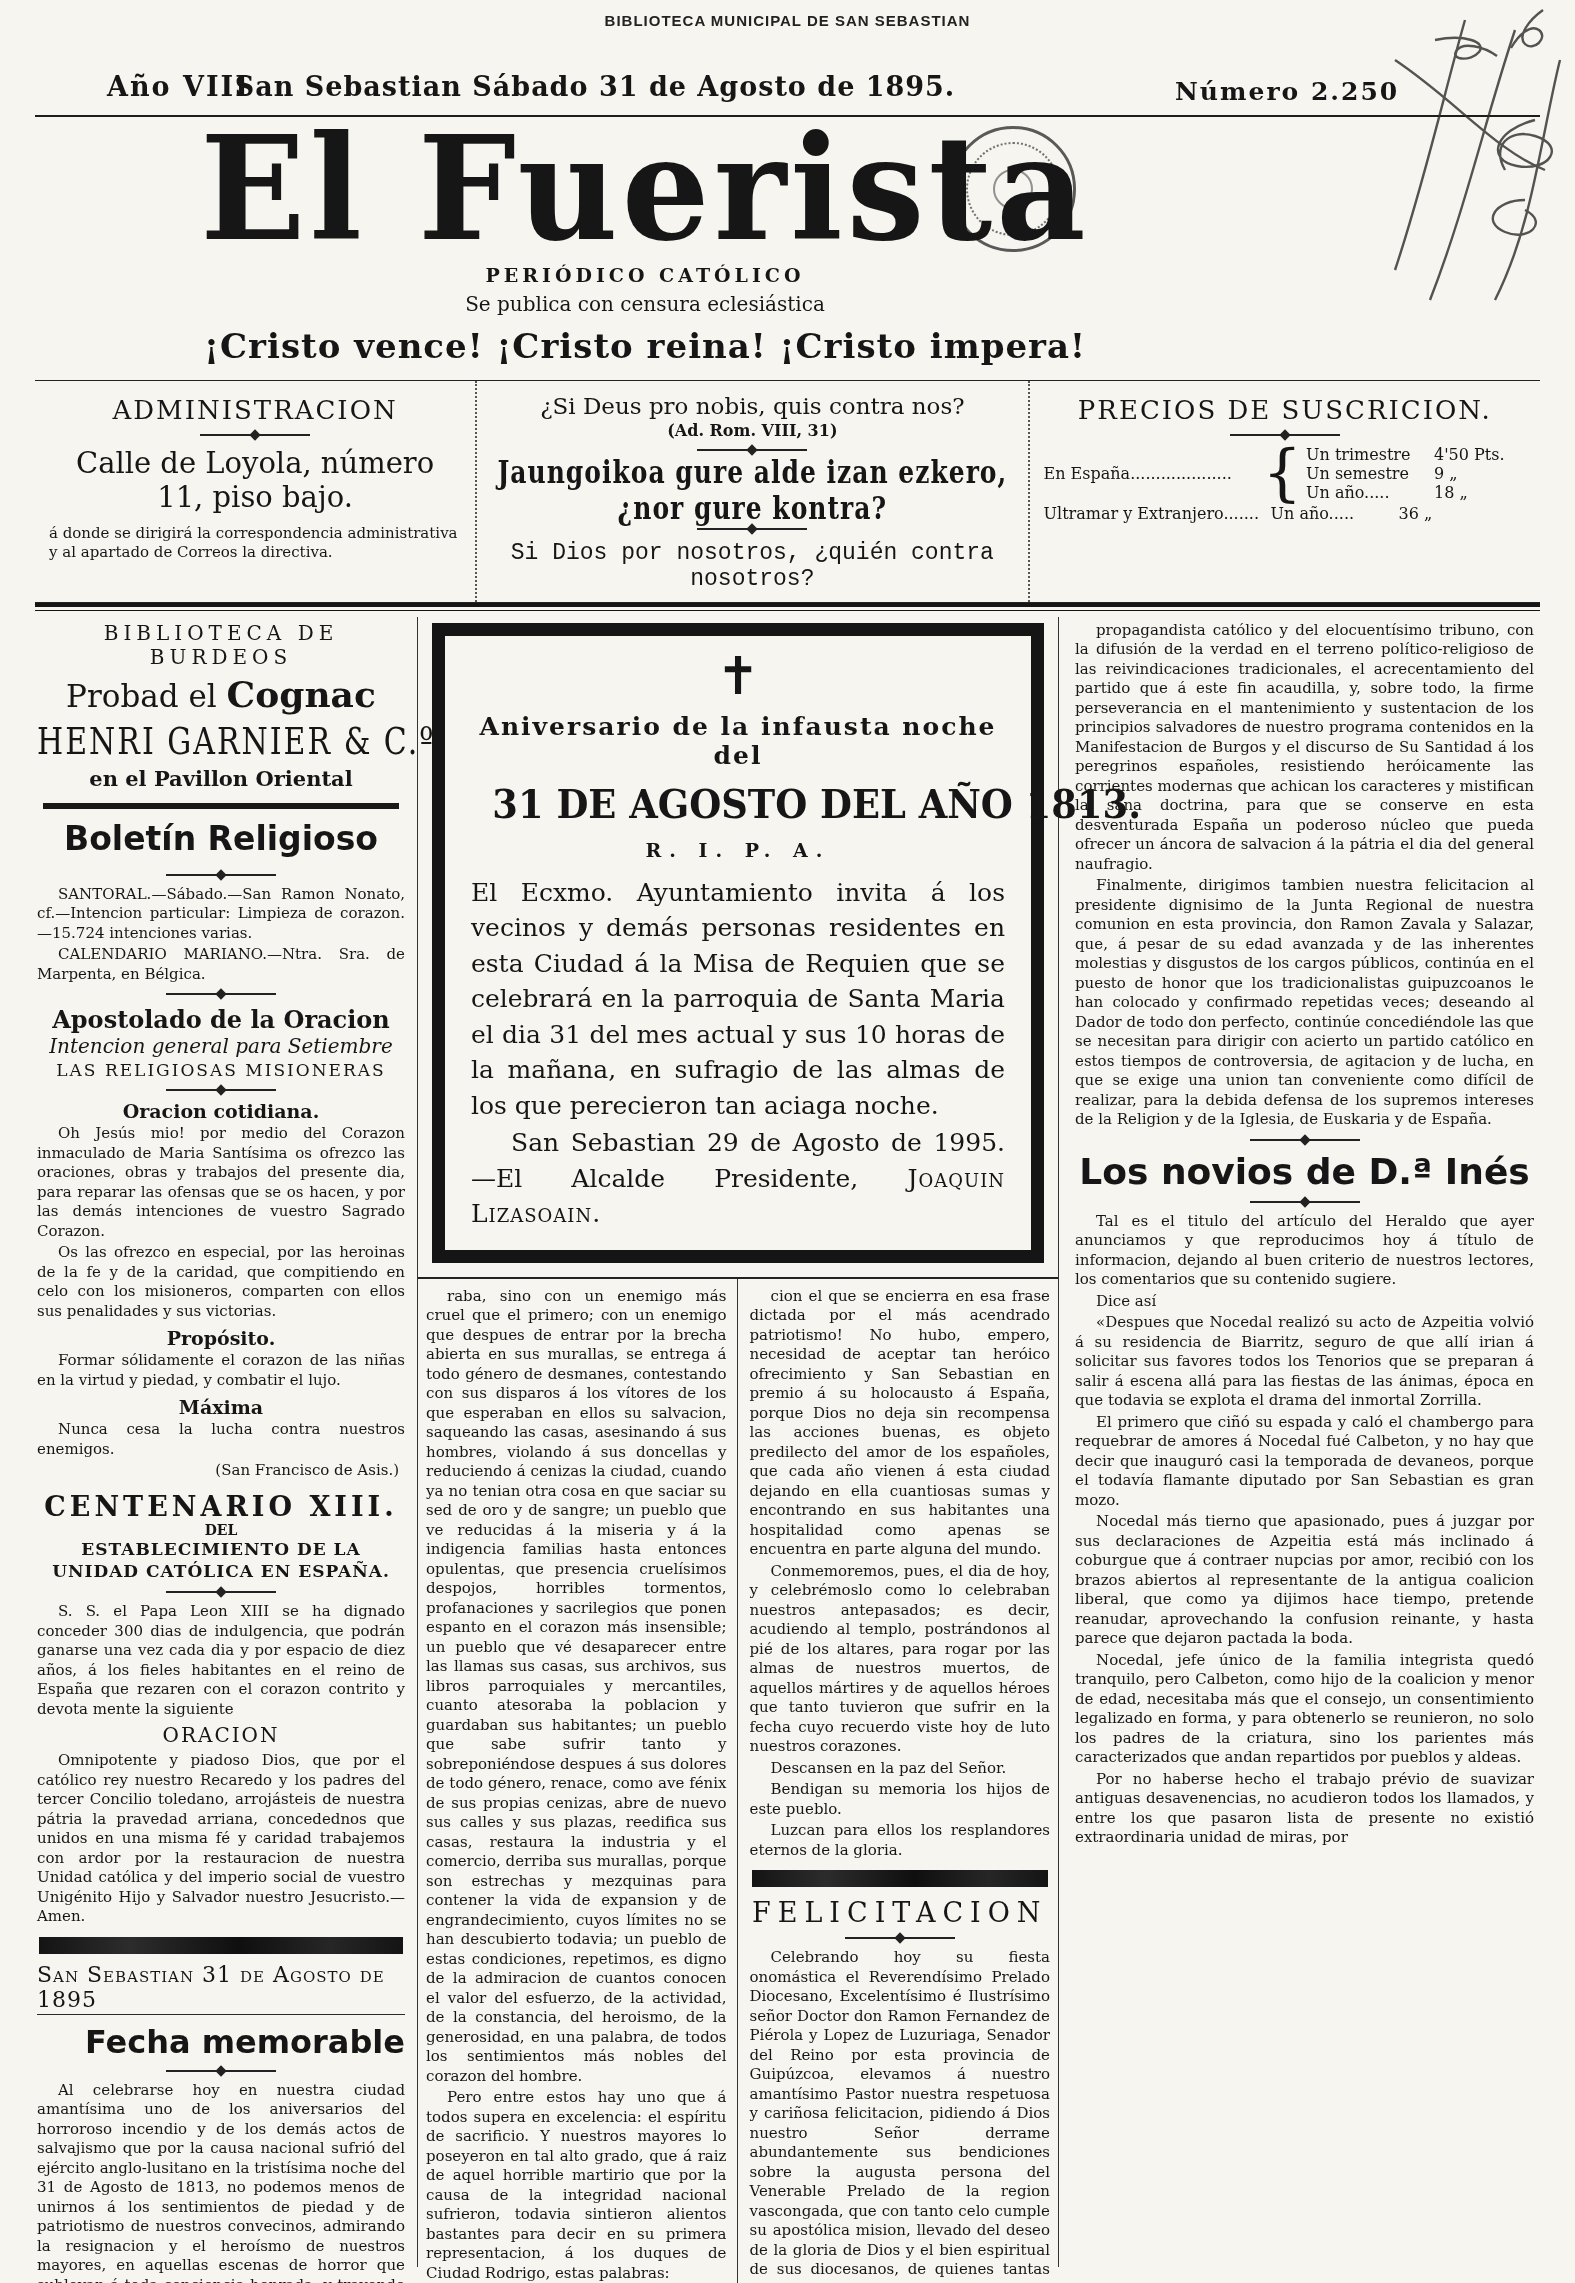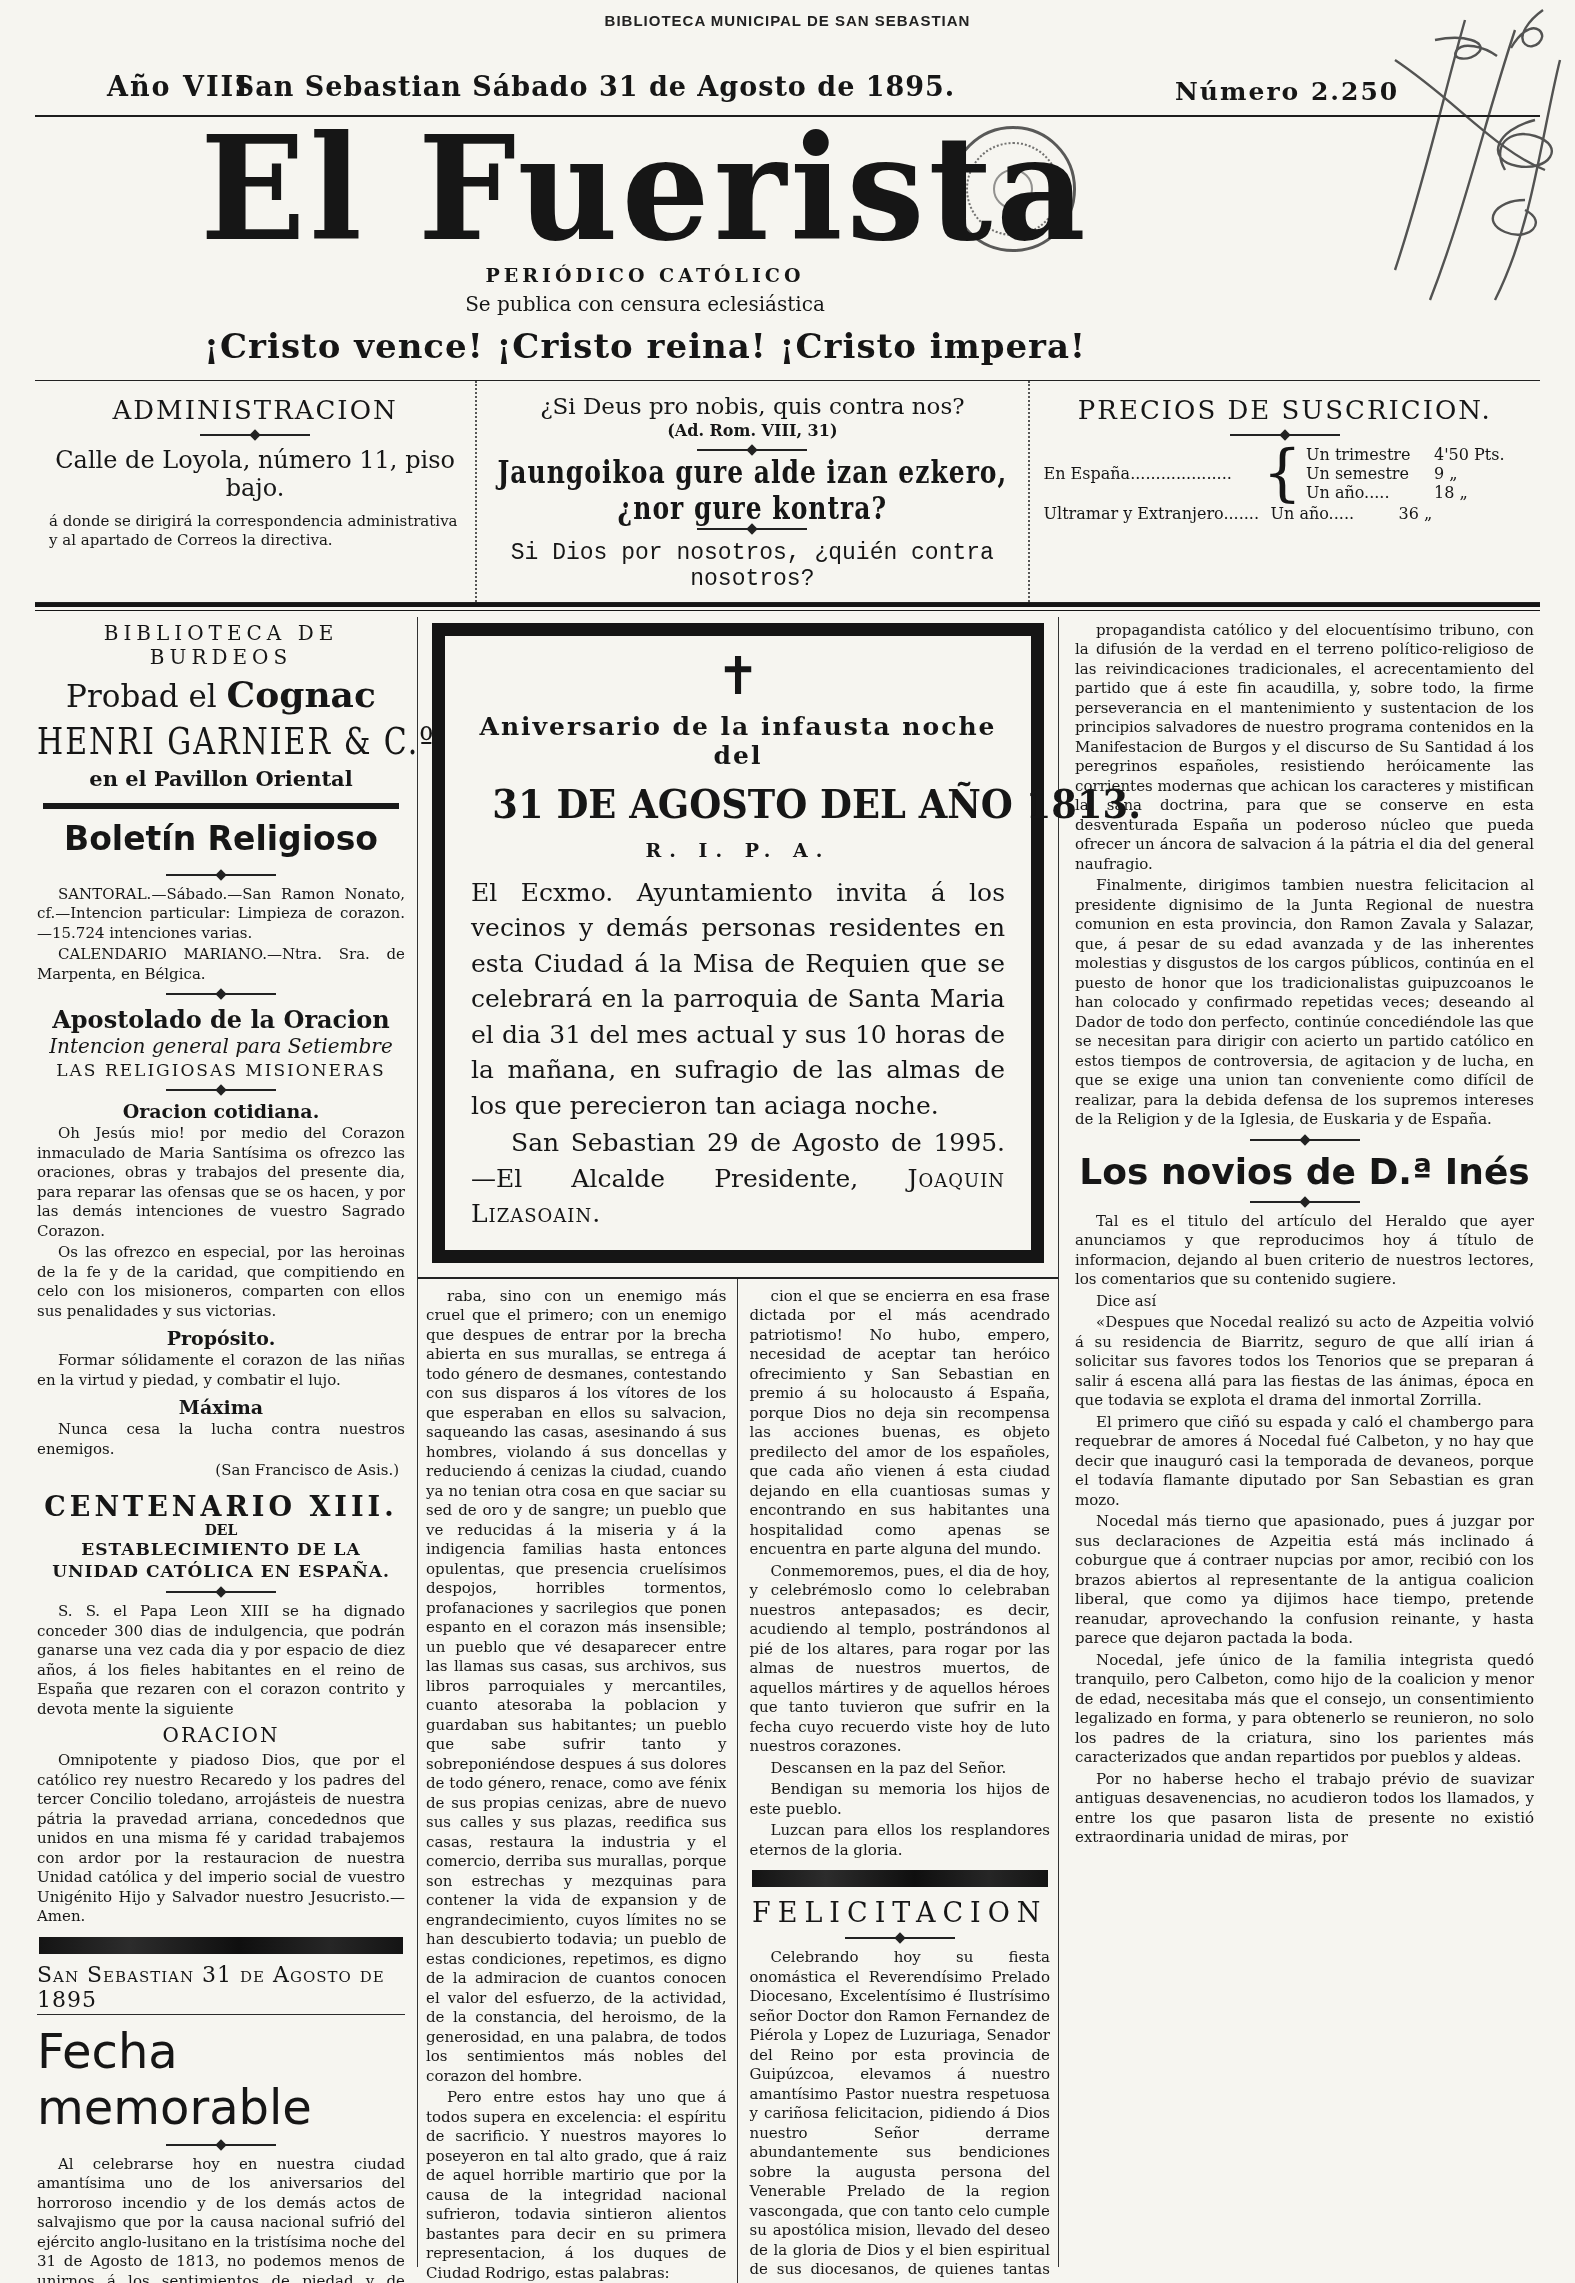--- a/index.html
+++ b/index.html
@@ -39,21 +39,21 @@
   
   .info-wrap{margin-top:14px;}
   .info-row{display:flex;border-top:1px solid #222;border-bottom:1px solid #222;min-height:160px;}
   .info-block{padding:10px 14px;}
   .info-admin{width:430px;}
   .info-quotes{width:545px;border-left:2px dotted #555;border-right:2px dotted #555;text-align:center;}
   .info-prices{flex:1;}
   .info-title{text-align:center;font-size:26px;letter-spacing:2px;margin-top:4px;}
   .orn{position:relative;width:110px;border-top:2px solid #222;margin:9px auto;}
   .orn i{position:absolute;left:50%;top:-5px;width:8px;height:8px;background:#222;transform:translateX(-50%) rotate(45deg);}
-  .admin-addr{font-size:24px;text-align:center;margin-top:10px;}
+  .admin-addr{font-size:29px;text-align:center;margin-top:10px;}
   .admin-note{font-size:15px;margin-top:10px;line-height:1.25;}
   .q-latin{font-size:23px;margin-top:2px;}
   .q-ref{font-size:16px;font-weight:bold;margin-top:2px;}
   .q-basque{font-size:25px;font-weight:bold;transform:scaleY(1.25);margin-top:10px;letter-spacing:1px;}
   .q-span{font-size:23px;margin-top:10px;font-family:Liberation Mono, monospace;}
   .price-area{font-size:16px;margin-top:8px;}
   .price-row{display:flex;align-items:center;}
   .price-label{width:215px;white-space:nowrap;overflow:hidden;}
   .brace{font-size:62px;font-weight:200;line-height:.9;margin:0 4px;}
   .popt{display:flex;width:220px;}
@@ -82,21 +82,21 @@
   .sub-ital{font-style:italic;font-size:20px;text-align:center;}
   .sub-caps{font-size:17px;letter-spacing:2px;text-align:center;margin-top:2px;}
   .h-small{font-weight:bold;font-size:19px;text-align:center;margin:6px 0 2px;}
   .attr{text-align:right;font-size:15px;padding-right:6px;}
   .h-cent{font-weight:bold;font-size:27px;letter-spacing:4px;text-align:center;margin-top:12px;}
   .cent-del{text-align:center;font-size:14px;font-weight:bold;}
   .cent-sub{text-align:center;font-size:17px;font-weight:bold;letter-spacing:1px;line-height:1.3;}
   .h-oracion{font-size:20px;letter-spacing:2px;text-align:center;margin:4px 0;}
   .heavy-bar{height:17px;background:linear-gradient(90deg,#141414,#2c2c2c 25%,#0f0f0f 55%,#262626 80%,#141414);margin:10px 2px 8px;}
   .local-dateline{font-variant:small-caps;font-size:22px;letter-spacing:1px;margin:2px 0 2px;}
-  .h-fecha{font-family:"DejaVu Sans",sans-serif;font-weight:normal;font-size:48px;text-align:left;margin:8px 0 0;}
+  .h-fecha{font-family:"DejaVu Sans",sans-serif;font-weight:bold;font-size:32px;text-align:right;margin:8px 0 0;}
 
   
   .esquela{margin:6px 14px 0 14px;border:13px solid #151515;padding:14px 26px 18px;background:#f6f5f0;}
   .esq-cross{text-align:center;font-size:52px;line-height:1;}
   .esq-l1{text-align:center;font-weight:bold;font-size:25px;letter-spacing:2px;margin-top:10px;}
   .esq-l2{text-align:center;font-weight:bold;font-size:40px;margin-top:10px;white-space:nowrap;transform:scaleX(.92);}
   .esq-l3{text-align:center;font-weight:bold;font-size:19px;letter-spacing:8px;margin-top:12px;}
   .esq-body{font-size:25px;line-height:1.42;text-align:justify;margin-top:14px;text-indent:1.6em;}
   .esq-sig{font-size:25px;line-height:1.42;text-align:justify;margin-top:2px;text-indent:1.6em;}
   .esq-sig .sc{font-variant:small-caps;letter-spacing:1px;}

